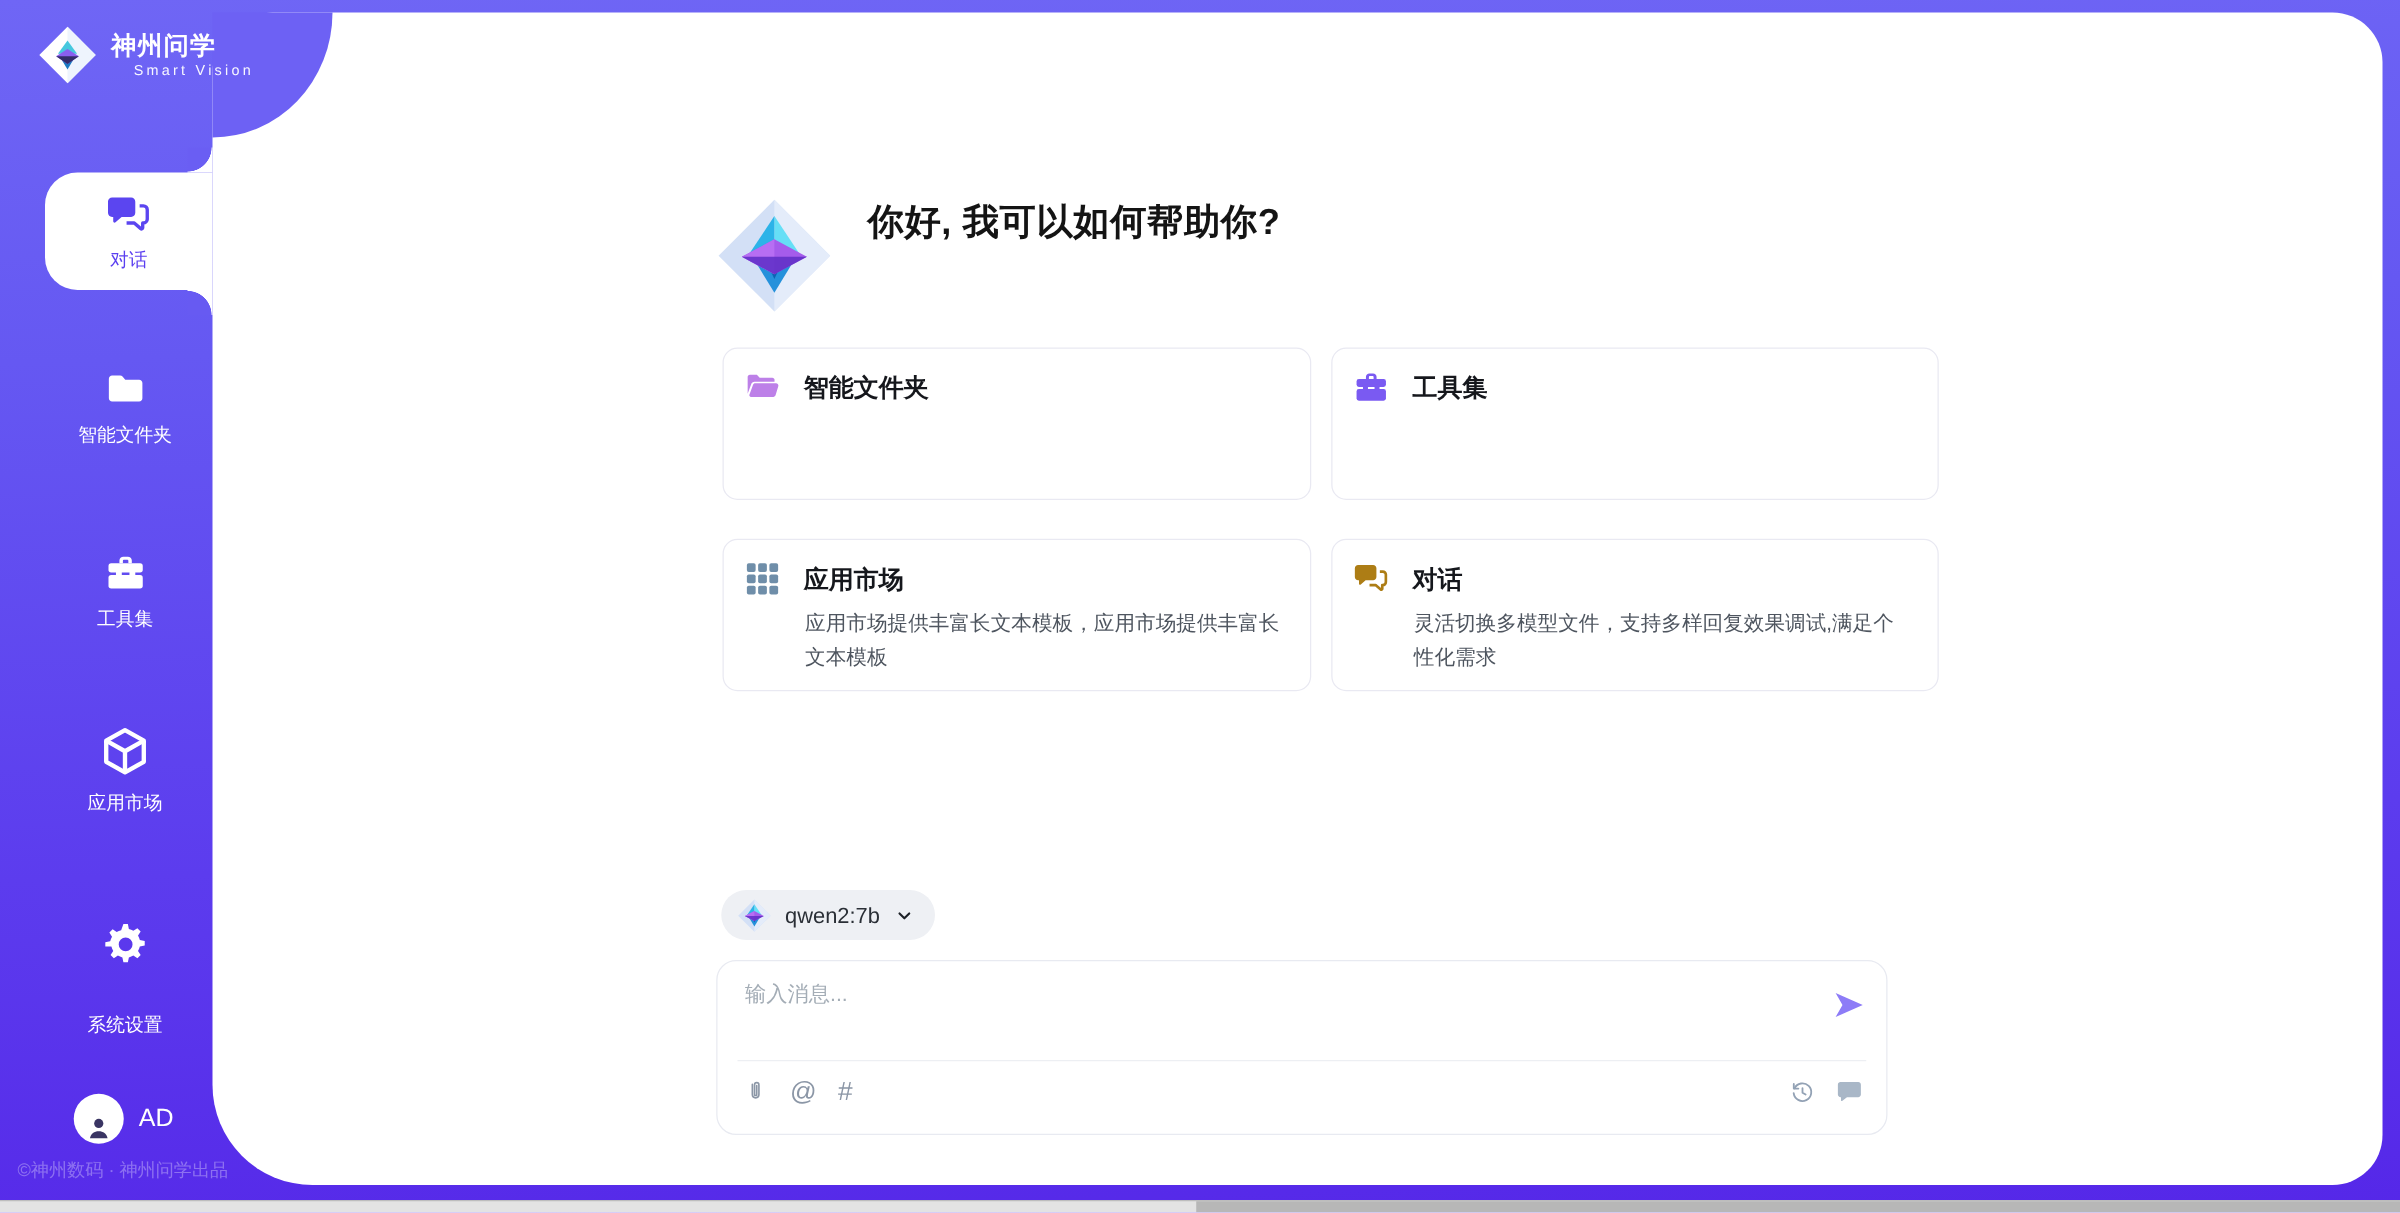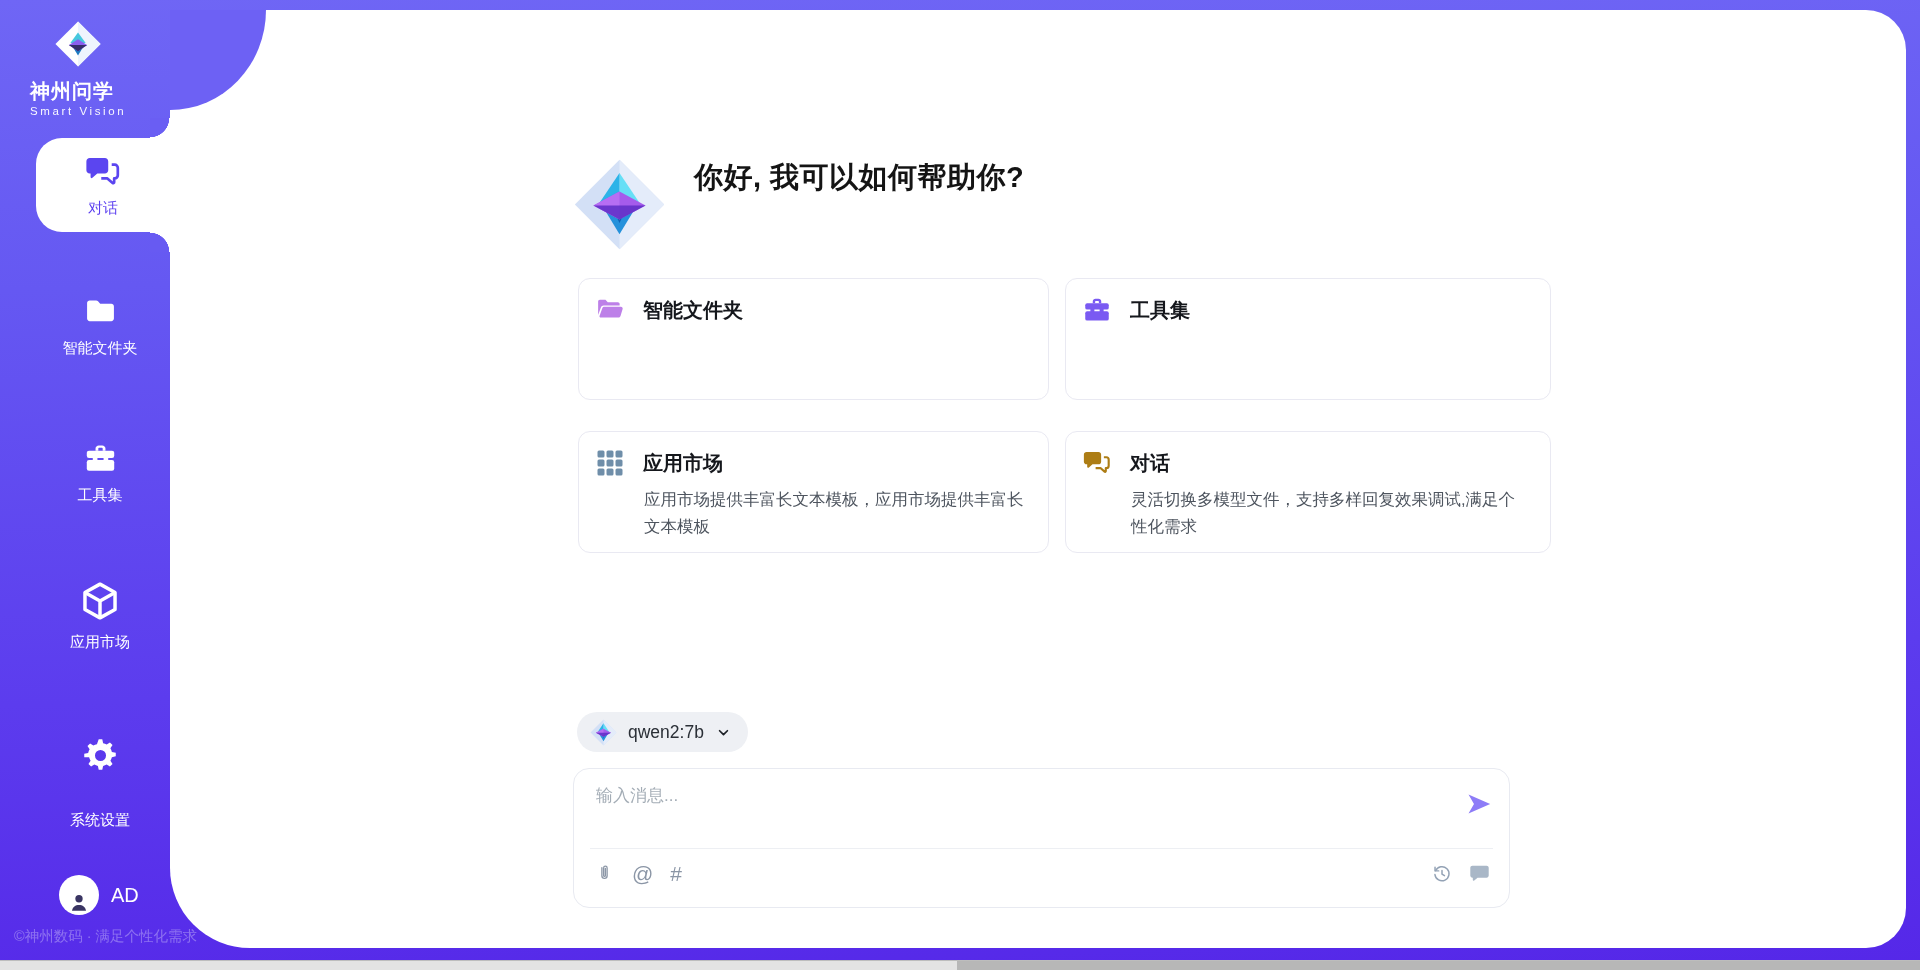--- a/index.html
+++ b/index.html
@@ -7,24 +7,24 @@
     position:relative;width:1920px;height:970px;overflow:hidden;
     background:linear-gradient(178deg,#6f66f5 0%,#6558f2 28%,#5c3cee 68%,#5527e8 100%);
     font-family:"Liberation Sans","DejaVu Sans",sans-serif;
   }
   
   .panel{position:absolute;left:170px;top:10px;width:1736px;height:938px;background:#ffffff;
          border-radius:48px 40px 40px 80px;}
   .corner-blob{position:absolute;left:170px;top:10px;width:96px;height:100px;background:#6d61f4;
                border-bottom-right-radius:96px 100px;}
   
-  .logo-block{position:absolute;left:30px;top:20px;display:flex;align-items:center;gap:11px;flex-direction:column;}
+  .logo-block{position:absolute;left:30px;top:20px;display:flex;align-items:center;gap:11px;}
   .logo-diamond{width:48px;height:48px;}
   .logo-title{color:#ffffff;font-size:20px;font-weight:700;letter-spacing:1px;line-height:24px;}
-  .logo-subtitle{color:rgba(255,255,255,0.95);font-size:11.5px;letter-spacing:2.6px;margin-top:2px;}
+  .logo-subtitle{color:rgba(255,255,255,0.95);font-size:11.5px;letter-spacing:2.6px;margin-top:2px;margin-left:18px;}
   .tab-active{position:absolute;left:36px;top:138px;width:134px;height:94px;background:#ffffff;
               border-radius:26px 0 0 26px;display:flex;flex-direction:column;align-items:center;
               justify-content:center;gap:8px;cursor:pointer;}
   .flare-top{position:absolute;left:150px;top:118px;width:20px;height:20px;
              background:radial-gradient(circle 20px at 0 0,#6a5ef3 0 19px,#ffffff 19.5px);}
   .flare-bottom{position:absolute;left:150px;top:232px;width:20px;height:20px;
              background:radial-gradient(circle 20px at 0 20px,#675af2 0 19px,#ffffff 19.5px);}
   .tab-active .nav-icon{width:38px;height:38px;color:#5b45f0;}
   .tab-active .nav-label{color:#5b3ff0;font-size:15px;}
   .nav-item{position:absolute;left:30px;width:140px;display:flex;flex-direction:column;
@@ -222,21 +222,21 @@
 
   <div class="user-row">
     <div class="avatar">
       <svg viewBox="0 0 24 24">
           <use href="#def-person"></use>
         </svg>
     </div>
     <span class="user-name">AD</span>
   </div>
 
-  <div class="copyright">©神州数码 · 满足个性化需求</div>
+  <div class="copyright">©神州数码 · 神州问学出品</div>
 
   <div class="hero">
     <svg class="hero-diamond" viewBox="0 0 100 100">
         <use href="#def-diamond"></use>
       </svg>
     <div class="greeting">你好, 我可以如何帮助你?</div>
   </div>
 
   <div class="cards">
     <div class="card">

